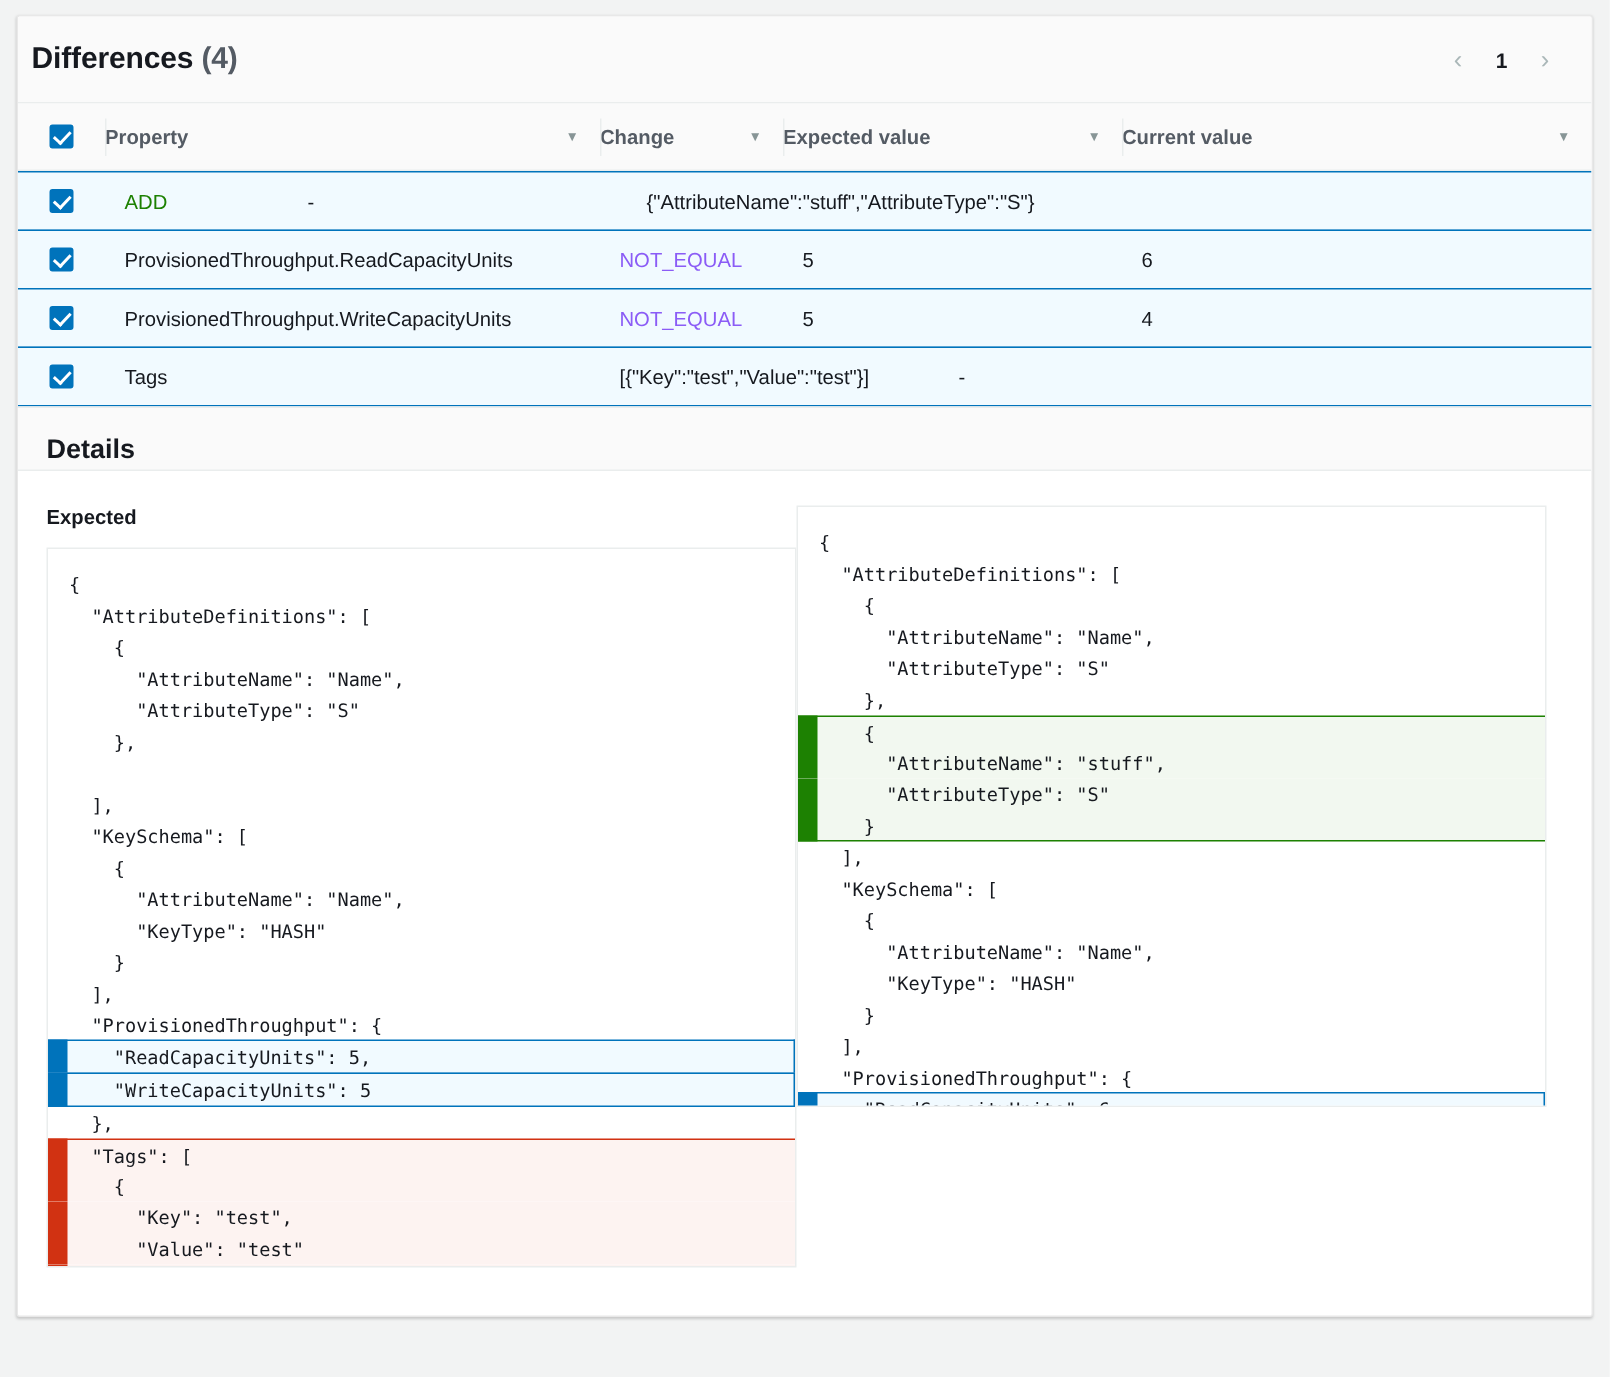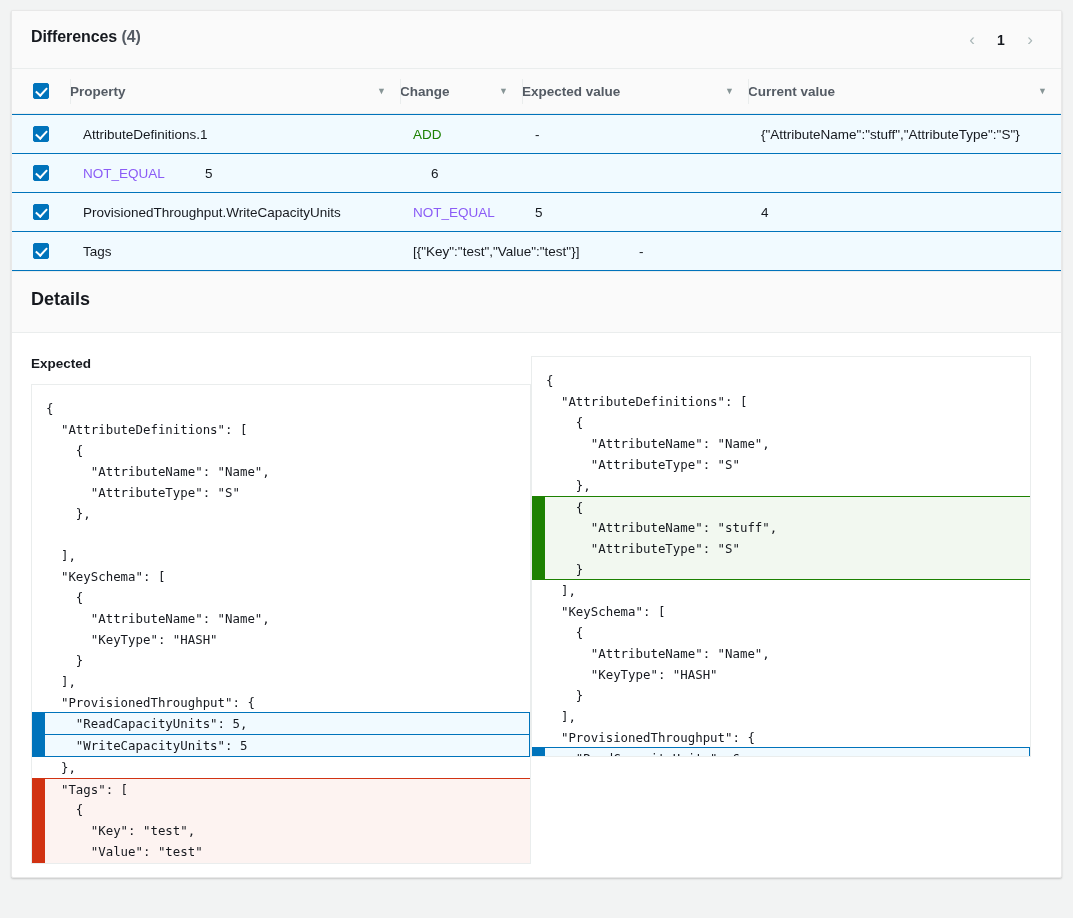--- a/index.html
+++ b/index.html
@@ -25,22 +25,22 @@
 
   
   .card-header {
     position: relative;
     height: 58px;
     border-bottom: 1px solid #eaeded;
     background: #fafafa;
   }
   .card-title {
     position: absolute;
-    left: 19px; top: 17px;
-    font-size: 16px; font-weight: bold;
+    left: 9px; top: 17px;
+    font-size: 20px; font-weight: bold;
     color: #16191f;
     letter-spacing: -0.1px;
   }
   .card-title .count { color: #545b64; font-weight: bold; }
 
   .pagination {
     position: absolute;
     right: 16px; top: 14px;
     display: flex; align-items: center; gap: 2px;
   }
@@ -137,21 +137,21 @@
     overflow: hidden;
     white-space: nowrap;
   }
   .cell.col-check { padding-left: 0; justify-content: center; }
   .chg-add       { color: #1d8102; font-weight: normal; }
   .chg-noteq     { color: #8b5cf6; }
   .chg-remove    { color: #d13212; }
 
   
   .details-head {
-    height: 62px;
+    height: 43px;
     background: #fafafa;
     border-top: 1px solid #eaeded;
     border-bottom: 1px solid #eaeded;
     position: relative;
   }
   .details-title {
     position: absolute;
     left: 19px; top: 17px;
     font-size: 18px; font-weight: bold; color: #16191f;
   }
@@ -264,29 +264,29 @@
         <span>Current value</span>
         <span class="th-sort">▼</span>
       </div>
     </div>
 
     <div id="table-body">
         <div class="row">
           <div class="cell col-check">
             <span class="cbox"></span>
           </div>
-          <div class="cell col-prop">AttributeDefinitions.1</div>
           <div class="cell col-chg chg-add">ADD</div>
           <div class="cell col-exp">-</div>
           <div class="cell col-cur">{"AttributeName":"stuff","AttributeType":"S"}</div>
         </div>
         <div class="row">
           <div class="cell col-check">
             <span class="cbox"></span>
           </div>
+          <div class="cell col-prop">ProvisionedThroughput.ReadCapacityUnits</div>
           <div class="cell col-chg chg-noteq">NOT_EQUAL</div>
           <div class="cell col-exp">5</div>
           <div class="cell col-cur">6</div>
         </div>
         <div class="row">
           <div class="cell col-check">
             <span class="cbox"></span>
           </div>
           <div class="cell col-prop">ProvisionedThroughput.WriteCapacityUnits</div>
           <div class="cell col-chg chg-noteq">NOT_EQUAL</div>

